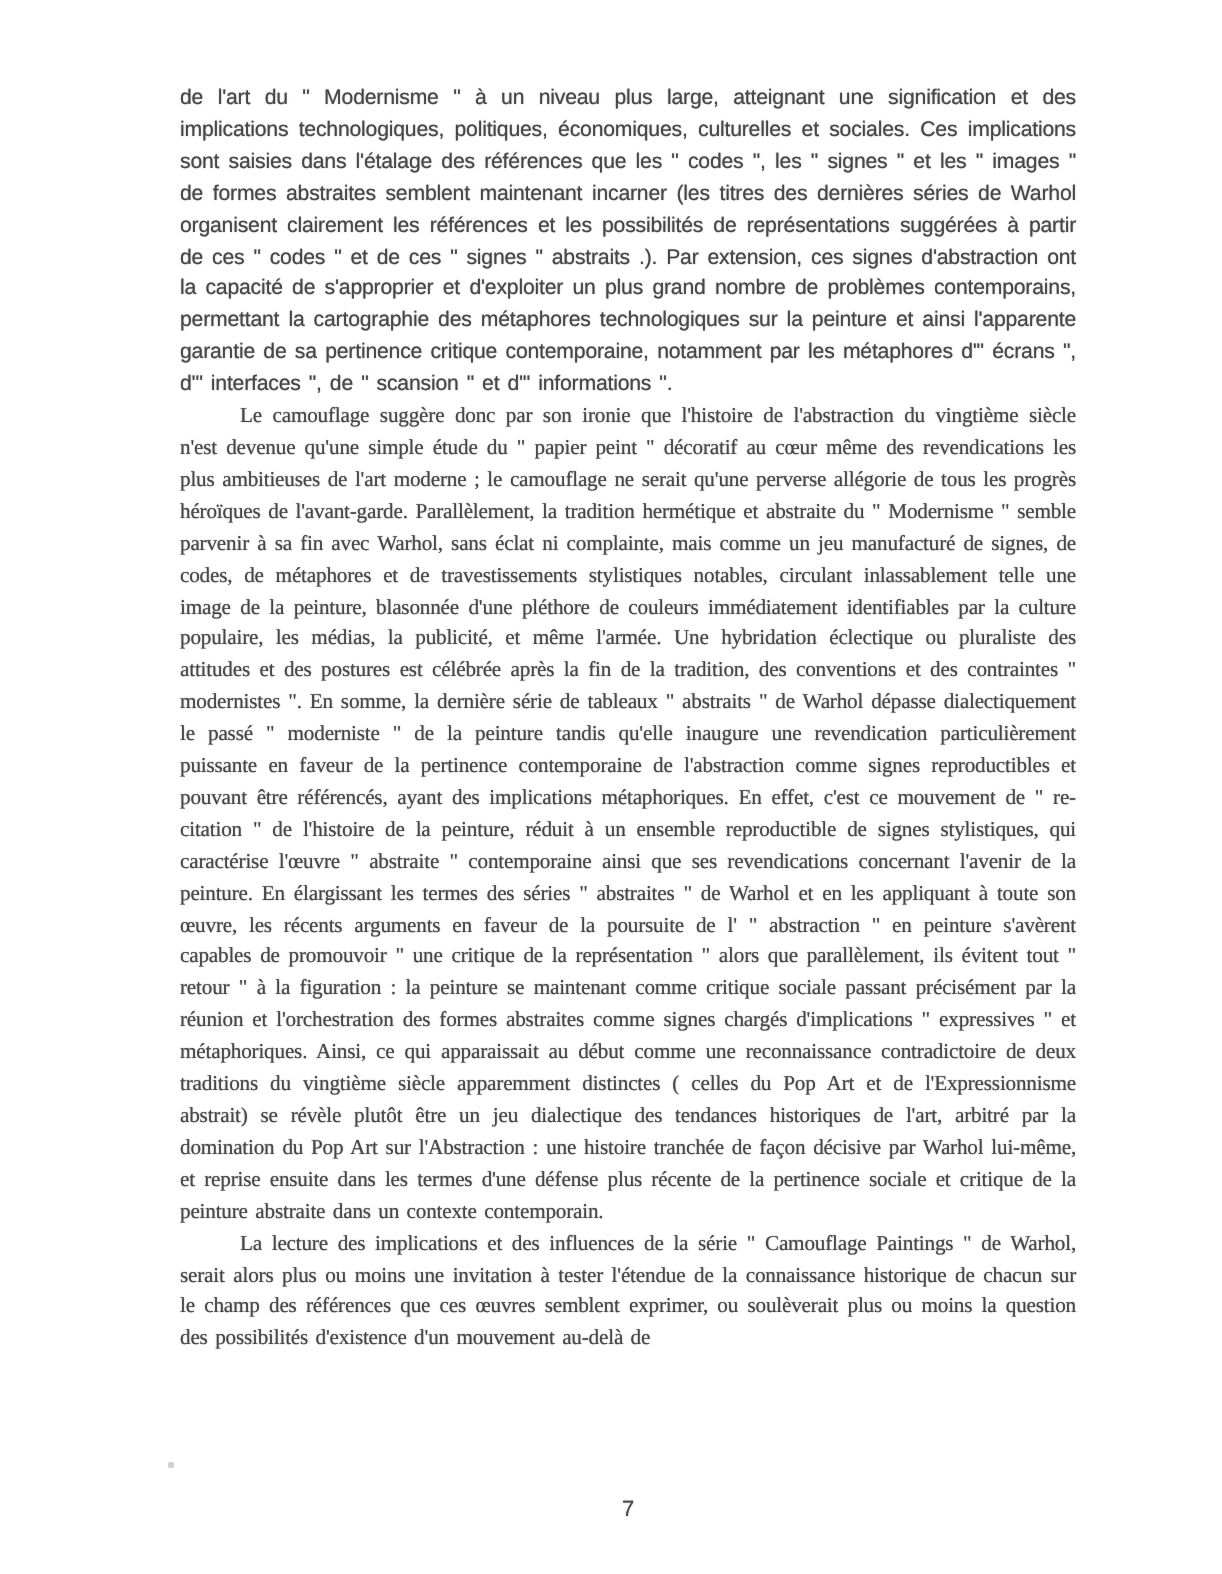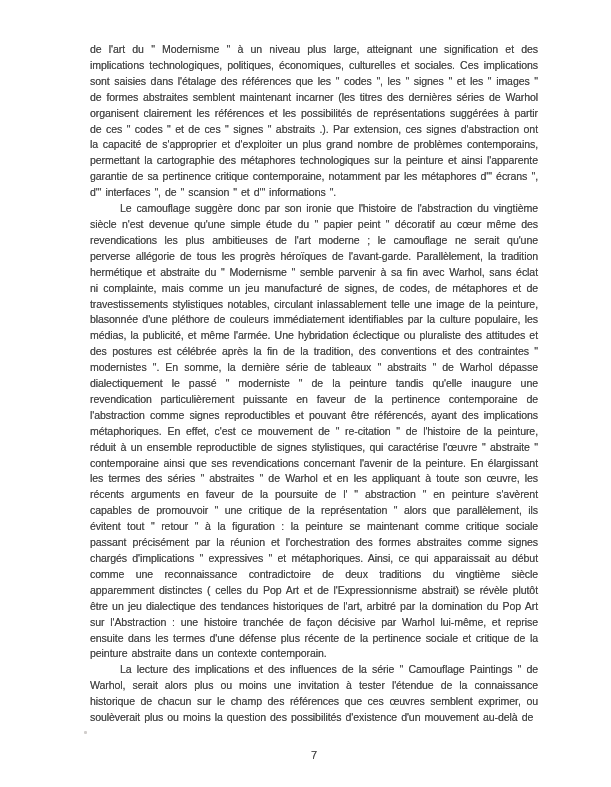--- a/index.html
+++ b/index.html
@@ -26,20 +26,21 @@
     letter-spacing: -0.1px;
     word-spacing: 1.2px;
     color: #474747;
     text-shadow: 0 0 0.6px rgba(90,90,90,0.85);
   }
   .text-block p {
     margin: 0;
   }
   .text-block p.indent {
     text-indent: 30px;
+    font-family: Liberation Serif, serif;
   }
   .page-number {
     position: absolute;
     left: 90px;
     width: 448px;
     top: 749px;
     text-align: center;
     font-size: 11px;
     color: #4a4a4a;
     text-shadow: 0 0 0.6px rgba(90,90,90,0.85);

